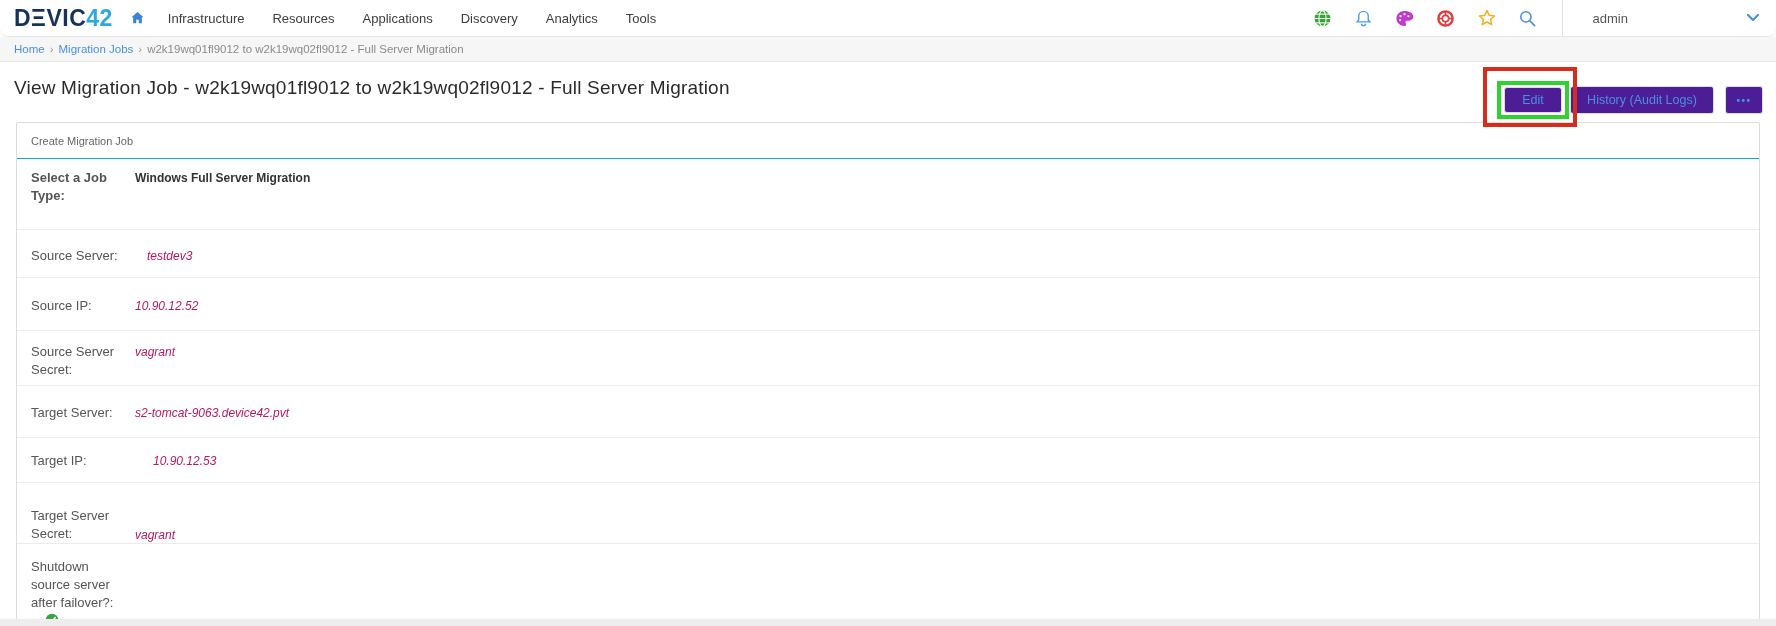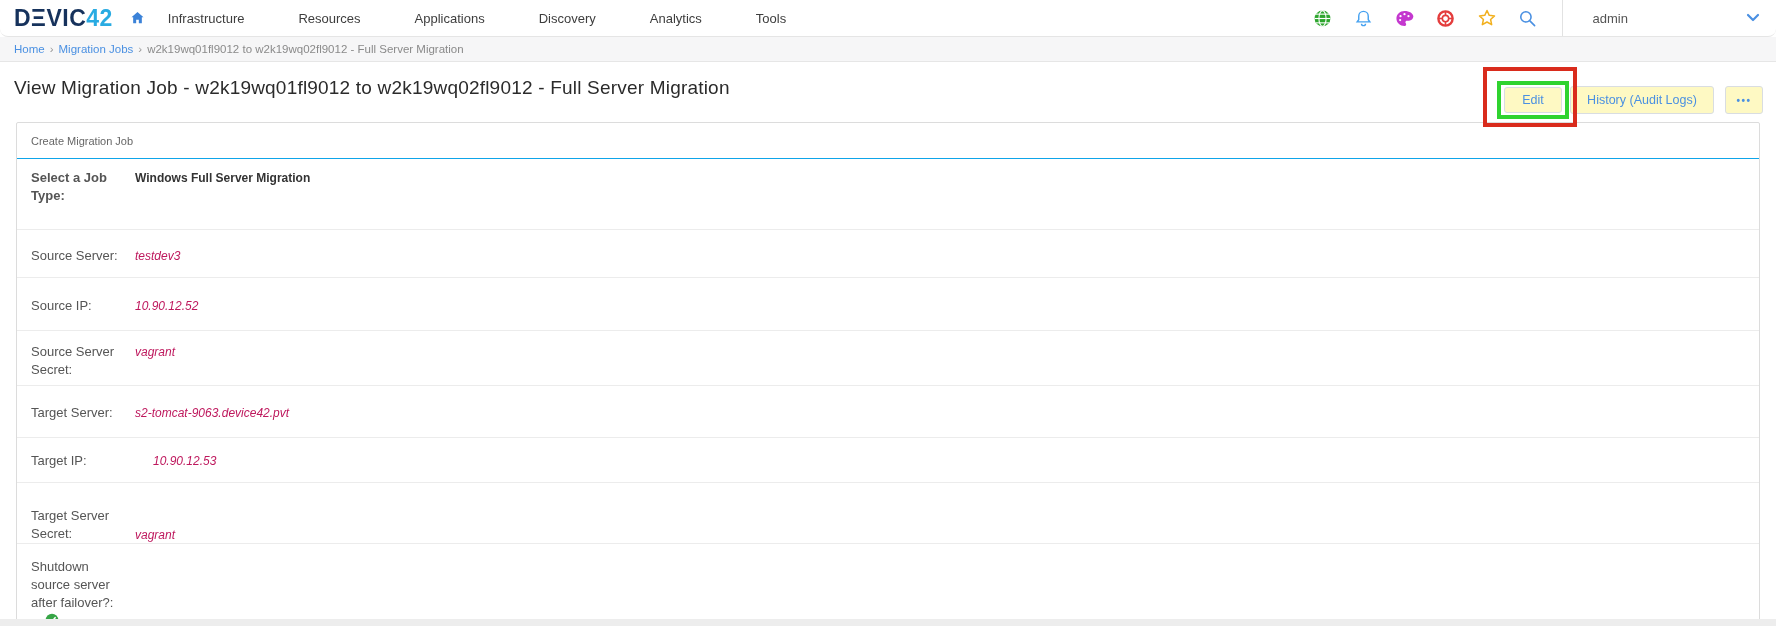--- a/index.html
+++ b/index.html
@@ -7,40 +7,40 @@
     font-family:"Liberation Sans","DejaVu Sans",sans-serif; }
   .page { position:relative; width:1776px; height:626px; background:#fff; }
 
   
   .topnav { position:absolute; left:0; top:0; width:1776px; height:37px; background:#fff;
     border-bottom:1px solid #e5e5e5; display:flex; align-items:center; padding:0 16px 0 14px;border-radius:8px; }
   .logo { font-size:23px; font-weight:bold; letter-spacing:.5px; cursor:pointer; white-space:nowrap; }
   .logo .lg1 { color:#16325c; }
   .logo .lg2 { color:#29abe2; }
   .home-ic { margin-left:16px; display:flex; align-items:center; cursor:pointer; }
-  .navitems { display:flex; align-items:center; margin-left:22px;gap:26px; }
+  .navitems { display:flex; align-items:center; margin-left:22px; }
   .navitem { font-size:13px; color:#3d3d3d; margin-right:28px; cursor:pointer; white-space:nowrap; }
   .nav-right { margin-left:auto; display:flex; align-items:center; }
   .nav-icon { width:20px; height:20px; margin-left:21px; display:flex; align-items:center; justify-content:center; cursor:pointer; }
   .nav-divider { width:1px; height:36px; background:#e2e2e2; margin-left:24px; }
   .admin-label { font-size:13px; color:#555; margin-left:30px; cursor:pointer; }
   .admin-caret { margin-left:118px; cursor:pointer; display:flex; align-items:center; }
 
   
   .breadcrumb { position:absolute; left:0; top:37px; width:1776px; height:25px; background:#f6f6f7;
     border-bottom:1px solid #e6e6e6; display:flex; align-items:center; padding-left:14px; font-size:11.5px; }
   .bc-link { color:#4a90e2; cursor:pointer; }
   .bc-sep { color:#999; margin:0 5px; }
   .bc-current { color:#8a8a8a; }
 
   
   .titlebar { position:absolute; left:0; top:62px; width:1776px; height:60px; background:#fff; }
   .page-title { position:absolute; left:14px; top:15px; font-size:19px; color:#2b2b2b; letter-spacing:.2px; }
 
-  .btn { position:absolute; background:#fef9c3; border:1px solid #d9dde1; border-radius:3px;
+  .btn { position:absolute; background:#4c1d95; border:1px solid #d9dde1; border-radius:3px;
     color:#4a90e2; font-size:12.5px; display:flex; align-items:center; justify-content:center; cursor:pointer;text-align:center; }
   .btn-edit    { left:1504px; top:87px;  width:58px;  height:26px; }
   .btn-history { left:1570px; top:86px;  width:144px; height:28px; }
   .btn-more    { left:1725px; top:86px;  width:38px;  height:28px; font-size:10px; letter-spacing:1.5px; font-weight:bold; }
 
   .anno-green { position:absolute; left:1497px; top:81px; width:72px; height:38px;
     border:4px solid #2fd32f; z-index:9; pointer-events:none; }
   .anno-red { position:absolute; left:1483px; top:67px; width:94px; height:60px;
     border:4px solid #d92b1c; z-index:10; pointer-events:none; }
 
@@ -49,21 +49,21 @@
     border:1px solid #dcdcdc; border-radius:2px; }
   .panel-title { height:36px; border-bottom:1px solid #0ea5e9; display:flex; align-items:center;
     padding-left:14px; font-size:11px; color:#666; }
   .prow { display:flex; align-items:flex-start; border-bottom:1px solid #ececec; padding-left:14px; }
   .prow:last-child { border-bottom:none;flex-direction:column; }
   .prow-label { width:90px; font-size:13px; color:#555; line-height:18px; flex-shrink:0; }
   .prow-val { margin-left:14px; font-size:12px; line-height:16px; padding-top:1px; }
   .val-text { color:#333; }
   .val-link { color:#be185d; cursor:pointer;font-style:italic; }
   .r1 { min-height:71px; padding-top:10px;font-weight:bold; }
-  .r2 { min-height:48px; padding-top:17px; }
+  .r2 { min-height:48px; padding-top:17px;gap:12px; }
   .r3 { min-height:53px; padding-top:19px; }
   .r4 { min-height:55px; padding-top:12px; }
   .r5 { min-height:52px; padding-top:18px; }
   .r6 { min-height:45px; padding-top:14px;gap:18px; }
   .r7 { min-height:61px; padding-top:17px;align-items:flex-end; }
   .r8 { min-height:74px; padding-top:14px; }
   .check-wrap { margin-left:14px; padding-top:1px; }
 
   .footer-strip { position:absolute; left:0; top:619px; width:1776px; height:7px; background:#ededed; }
 </style>

